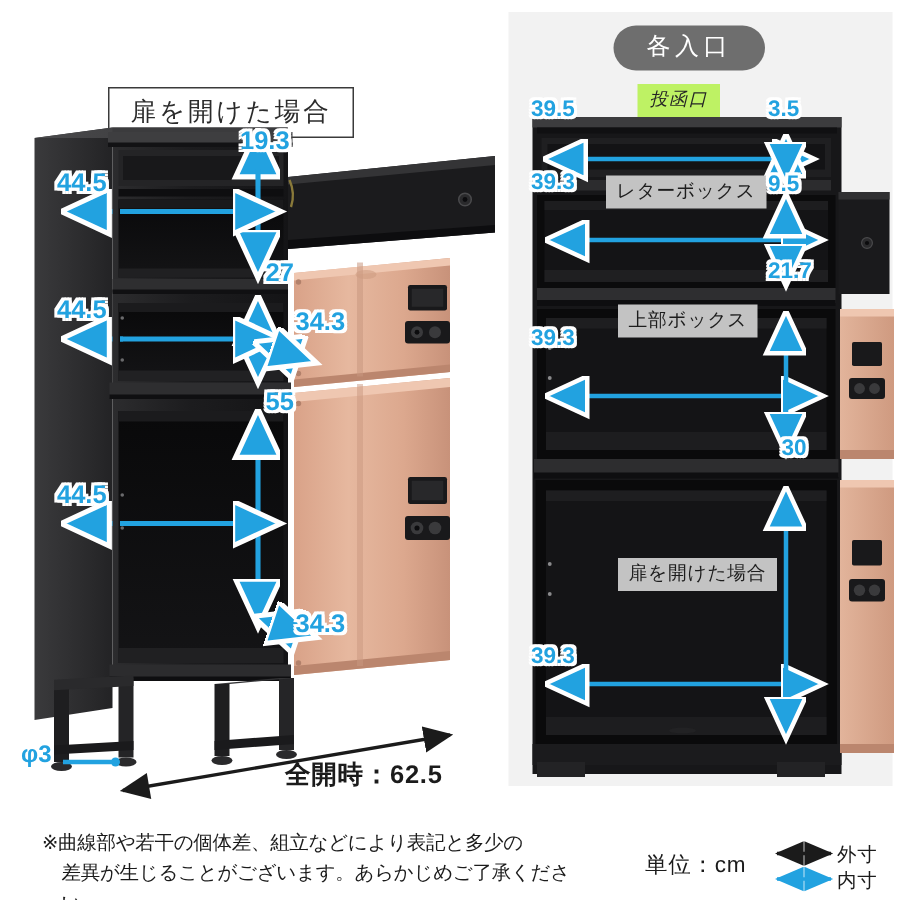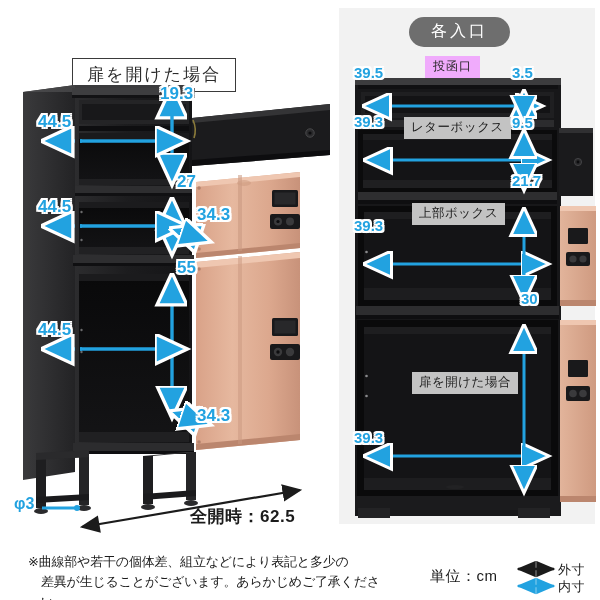--- a/index.html
+++ b/index.html
@@ -27,26 +27,27 @@
     background: #6e6e6e;
     color: #ffffff;
     font-size: 16px;
     letter-spacing: 3px;
     padding: 4px 22px 5px;
     white-space: nowrap;
     border-radius: 15px;
   }
   .badge-light {
     position: absolute;
-    background: #f0abfc;
+    background: #bef264;
     color: #262626;
     font-size: 12px;
     letter-spacing: 1px;
     padding: 2px 8px 3px;
     white-space: nowrap;
+    font-style: italic;
   }
   .label-chip {
     position: absolute;
     background: #c3c3c3;
     color: #1d1d1d;
     font-size: 12.5px;
     letter-spacing: 0.5px;
     padding: 2px 7px 3px;
     white-space: nowrap;
     z-index: 40;

